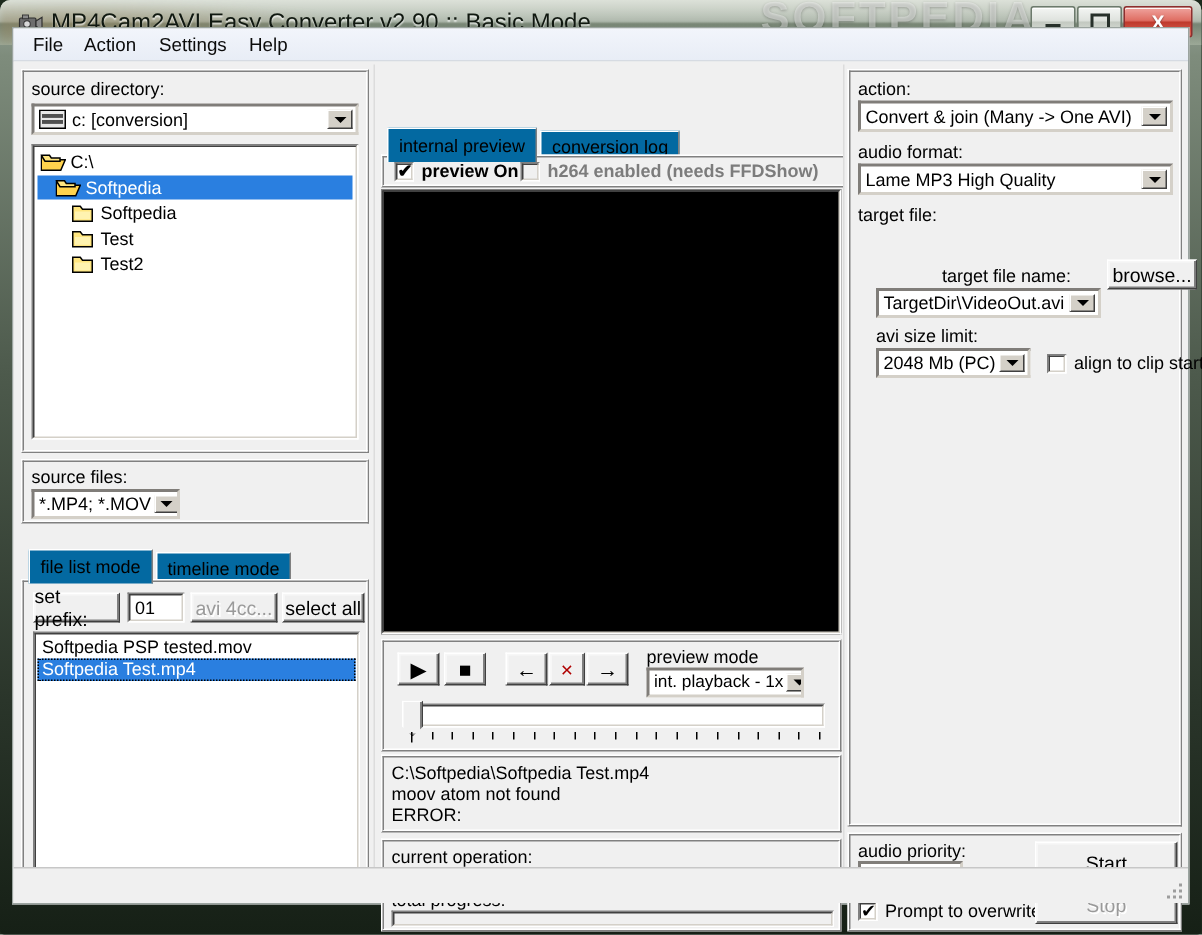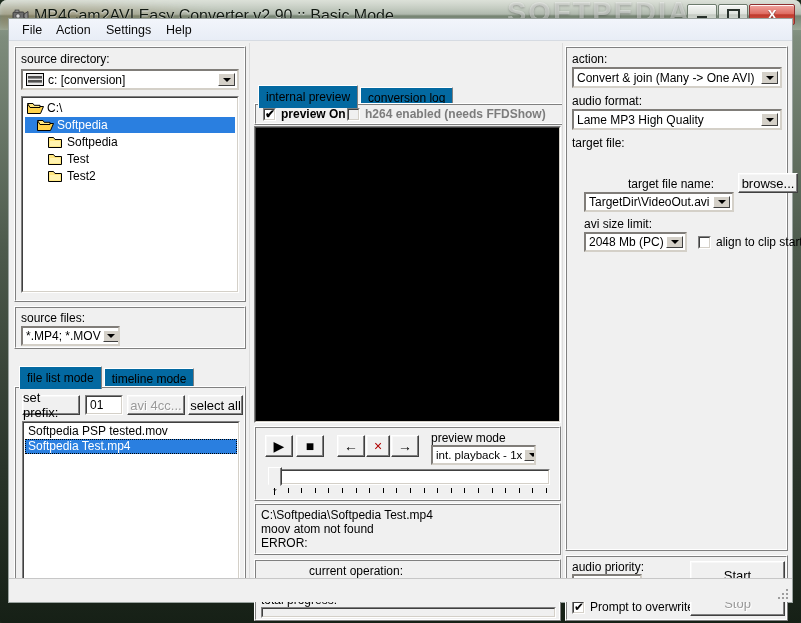--- a/index.html
+++ b/index.html
@@ -474,21 +474,21 @@
         <div class="panel-in"></div>
         <div id="log-lines" style="position:absolute; left:6px; top:4px; font-size:12px; line-height:14px;">
             <div>C:\Softpedia\Softpedia Test.mp4</div>
             <div>moov atom not found</div>
             <div>ERROR:</div>
           </div>
       </div>
 
       <div class="panel" style="left:245px; top:518px; width:307px; height:62px;">
         <div class="panel-in"></div>
-        <div class="lbl" style="left:6px; top:4px;margin-left:48px;">current operation:</div>
+        <div class="lbl" style="left:6px; top:4px;">current operation:</div>
         <div class="sunken" style="left:6px; top:19px; width:295px; height:11px; background:#f0f0f0;">
           <div class="sunken-2"></div>
         </div>
         <div class="lbl" style="left:6px; top:33px;">total progress:</div>
         <div class="sunken" style="left:6px; top:47px; width:295px; height:11px; background:#f0f0f0;">
           <div class="sunken-2"></div>
         </div>
       </div>
 
       <div style="position:absolute; left:553px; top:2px; width:3px; height:557px; background:#f0f0f0; border-left:1px solid #dcdcdc;"></div>

